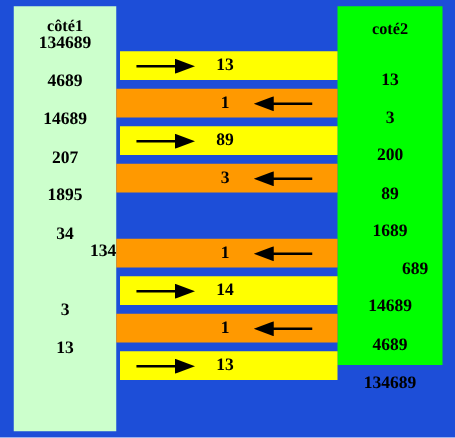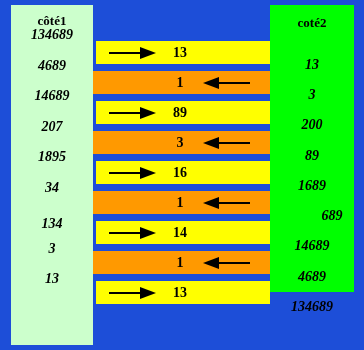--- a/index.html
+++ b/index.html
@@ -60,21 +60,20 @@
 
   .panel-value {
     position: absolute;
     left: 0;
     width: 100%;
     text-align: center;
     font-size: 14px;
     font-weight: bold;
     color: #000000;
     white-space: nowrap;
-    font-style: italic;
   }
 
   
   .bars {
     position: absolute;
     left: 0;
     top: 0;
     width: 364px;
     height: 350px;
   }
@@ -123,21 +122,21 @@
 
   <div class="panel-left">
     <div class="panel-header">côté1</div>
     <div id="left-values">
         <div class="panel-value" style="top: 22px;">134689</div>
         <div class="panel-value" style="top: 53px;">4689</div>
         <div class="panel-value" style="top: 83px;">14689</div>
         <div class="panel-value" style="top: 114px;">207</div>
         <div class="panel-value" style="top: 144px;">1895</div>
         <div class="panel-value" style="top: 175px;">34</div>
-        <div class="panel-value" style="top: 211px;">134</div>
+        <div class="panel-value" style="top: 189px; text-align: right;">134</div>
         <div class="panel-value" style="top: 236px;">3</div>
         <div class="panel-value" style="top: 266px;">13</div>
       </div>
   </div>
 
   <div class="panel-right">
     <div class="panel-header">coté2</div>
     <div id="right-values">
         <div class="panel-value" style="top: 52px;">13</div>
         <div class="panel-value" style="top: 82px;">3</div>
@@ -181,29 +180,20 @@
       </div>
       <div class="bar orange" style="top: 131px;">
         <span class="arrow">
           <svg width="47" height="12" viewBox="0 0 47 12">
             <line x1="14" y1="6" x2="47" y2="6" stroke="#000000" stroke-width="2"></line>
             <polygon points="16,0 0,6 16,12" fill="#000000"></polygon>
           </svg>
         </span>
         <span class="bar-label">3</span>
       </div>
-      <div class="bar yellow" style="top: 161px;">
-        <span class="arrow">
-          <svg width="47" height="12" viewBox="0 0 47 12">
-            <line x1="0" y1="6" x2="33" y2="6" stroke="#000000" stroke-width="2"></line>
-            <polygon points="31,0 47,6 31,12" fill="#000000"></polygon>
-          </svg>
-        </span>
-        <span class="bar-label">16</span>
-      </div>
       <div class="bar orange" style="top: 191px;">
         <span class="arrow">
           <svg width="47" height="12" viewBox="0 0 47 12">
             <line x1="14" y1="6" x2="47" y2="6" stroke="#000000" stroke-width="2"></line>
             <polygon points="16,0 0,6 16,12" fill="#000000"></polygon>
           </svg>
         </span>
         <span class="bar-label">1</span>
       </div>
       <div class="bar yellow" style="top: 221px;">

